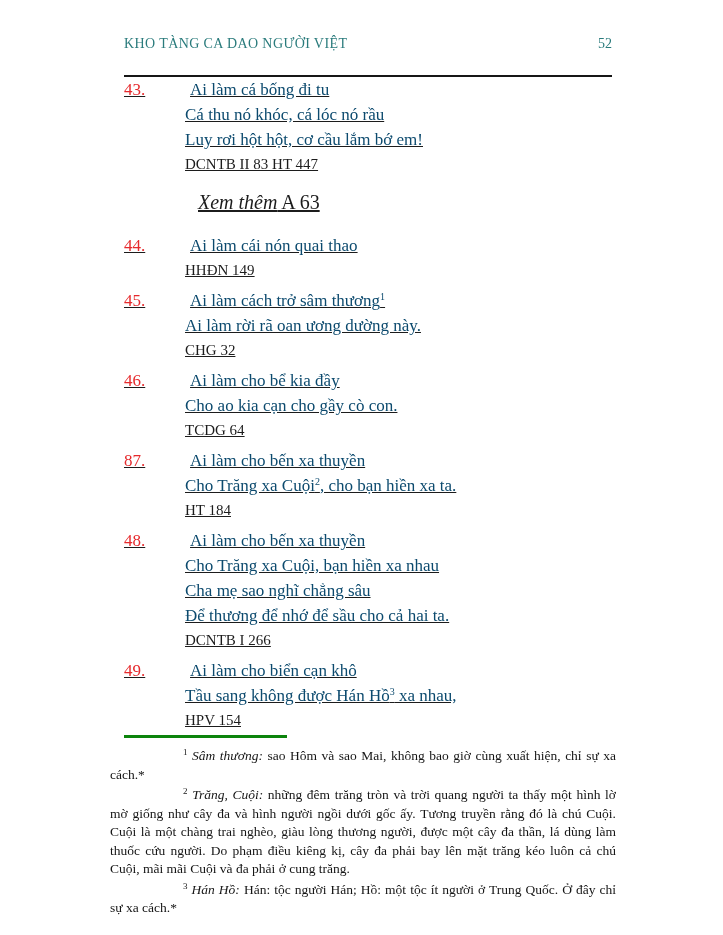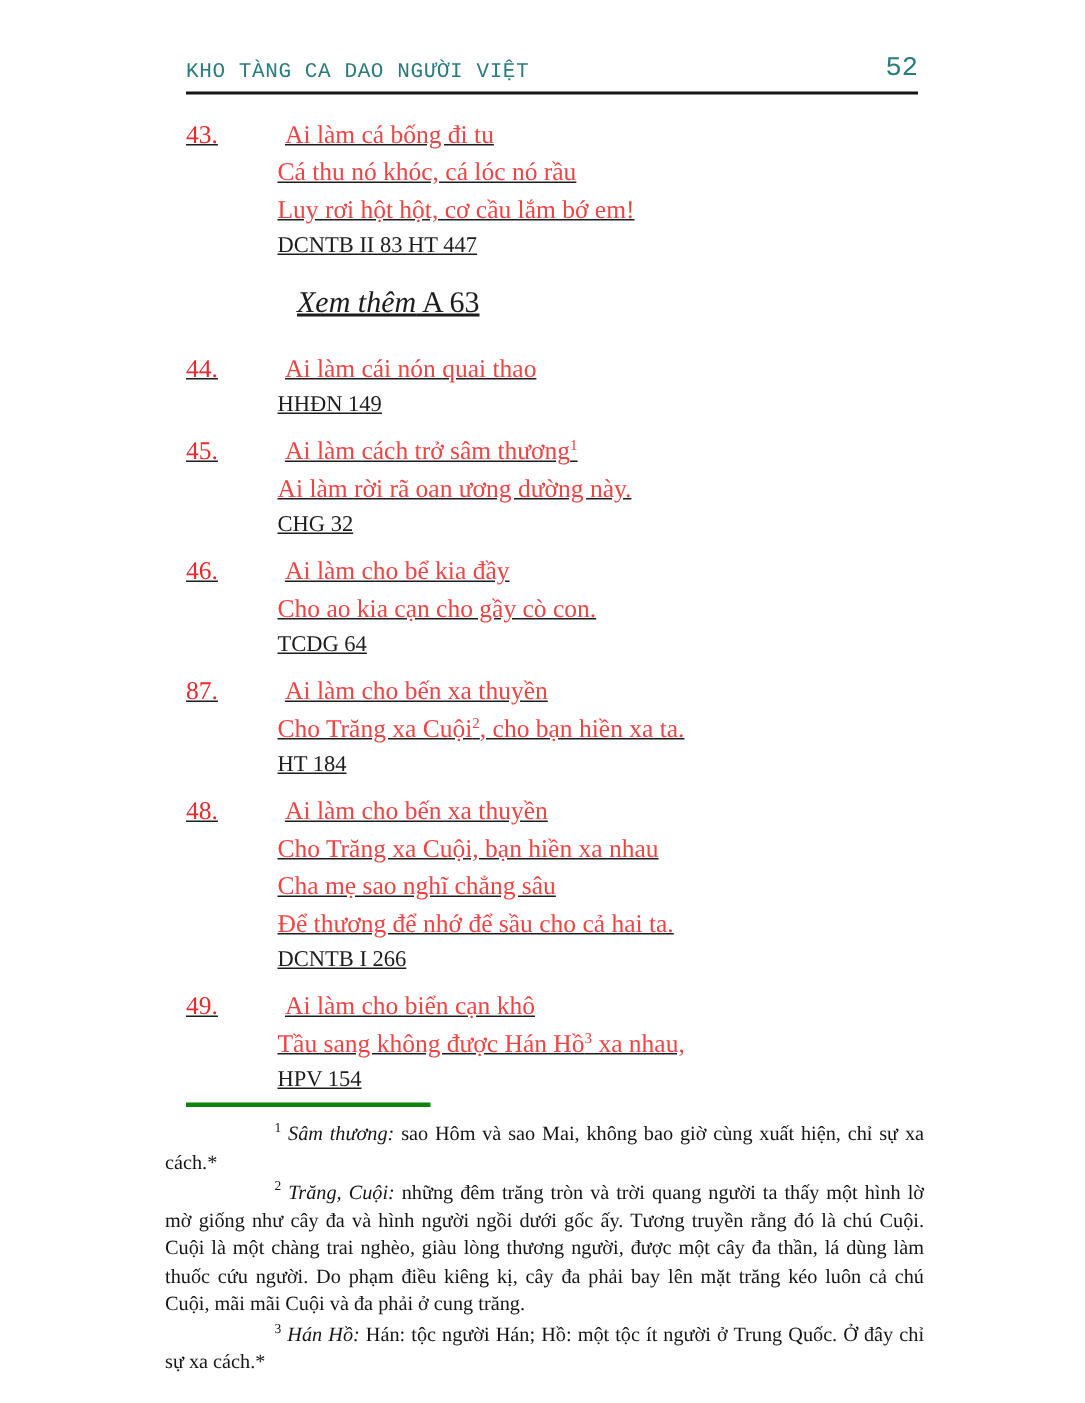--- a/index.html
+++ b/index.html
@@ -1,29 +1,29 @@
 <!DOCTYPE html>
 <html><head>
 <meta charset="utf-8">
 <style>
   html,body{margin:0;padding:0;}
   body{
     width:723px;height:935px;background:#ffffff;position:relative;overflow:hidden;
     font-family:"Liberation Serif","DejaVu Serif",serif;color:#1c1c1c;
   }
   .page-header{position:absolute;top:36px;left:124px;width:488px;}
-  .header-row{display:flex;justify-content:space-between;align-items:flex-end;padding-bottom:5px;font-family:Liberation Mono, monospace;}
+  .header-row{display:flex;justify-content:space-between;align-items:flex-start;padding-bottom:23px;}
   .header-title{color:#2a7b7c;font-size:14px;letter-spacing:.4px;}
-  .page-num{color:#2a7b7c;font-size:18px;}
+  .page-num{color:#2a7b7c;font-size:14px;}
   .header-rule{width:100%;height:2px;background:#161616;}
   .entries{position:absolute;top:77px;left:124px;width:520px;text-decoration:underline;}
   .entry{display:flex;margin-bottom:5px;}
   .enum{width:61px;flex:none;color:#e62a2d;font-size:17px;line-height:25px;}
   .ebody{flex:1;}
-  .verse{margin:0;color:#ef4444;font-size:17px;line-height:25px;}
+  .verse{margin:0;color:#0c4a6e;font-size:17px;line-height:25px;}
   .verse.first{padding-left:5px;}
   .vs{font-size:10px;line-height:0;vertical-align:6px;}
   .ref{margin:0;font-size:15px;line-height:25px;color:#1c1c1c;}
   .note{margin:13px;font-size:20px;line-height:25px;color:#1c1c1c;}
   .note i{font-style:italic;}
   .fnblock{position:absolute;top:735px;left:110px;width:506px;}
   .fnrule{width:163px;height:3px;background:#0c840c;margin-left:14px;}
   .fn{margin:2px 0 0 0;font-size:13.5px;line-height:18.5px;text-align:justify;text-indent:73px;color:#151515;font-family:Liberation Serif, serif;}
   .fn.firstfn{margin-top:9px;}
   .fn sup{font-size:9px;line-height:0;}

